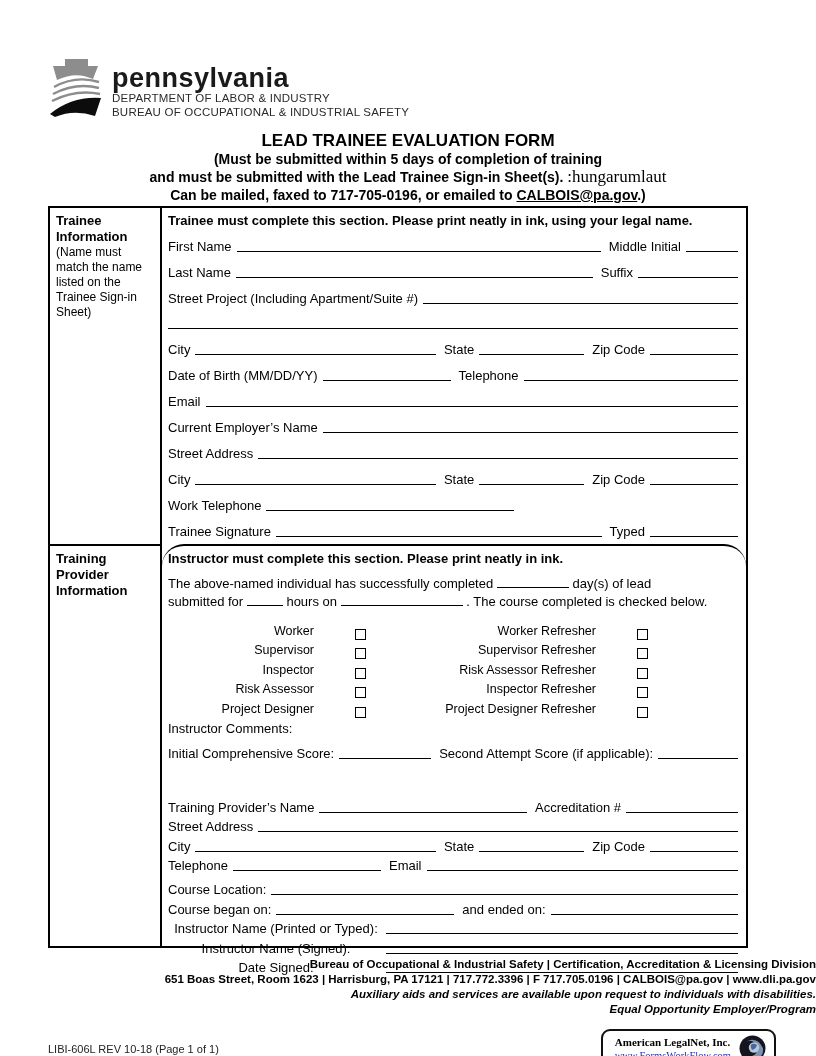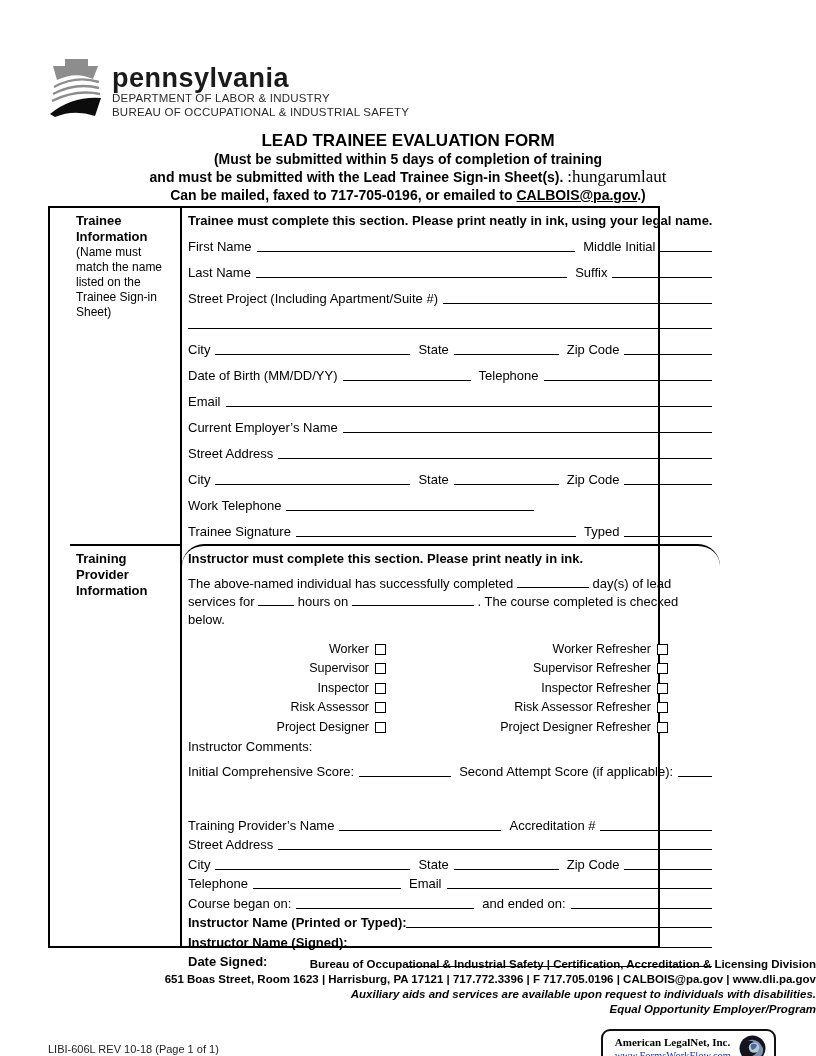--- a/index.html
+++ b/index.html
@@ -13,21 +13,21 @@
   .dept, .bureau { font-size: 11.5px; color: #2b2b2b; line-height: 14px; letter-spacing: 0.2px; }
 
   
   .titleblock { text-align: center; margin-top: 13px; line-height: 18px; }
   .title-main { font-size: 17px; font-weight: bold; }
   .title-sub { font-size: 14px; font-weight: bold; }
   .artifact { font-family: "Liberation Serif", serif; font-size: 17px; font-weight: normal; }
   .email-link { font-weight: bold; text-decoration: underline; }
 
   
-  .ftable { width: 612px; margin: 2px 0 0 48px; border: 2px solid #000; display: grid; grid-template-columns: 112px 1fr; padding-left: 20px; }
+  .ftable { width: 700px; margin: 2px 0 0 48px; border: 2px solid #000; display: grid; grid-template-columns: 112px 1fr; }
   .lc { border-right: 2px solid #000; padding: 5px 4px 5px 6px; font-size: 12px; line-height: 15px; }
   .lc .lc-title { font-weight: bold; font-size: 13px; line-height: 16px; }
   .rc { padding: 5px 8px 8px 6px; border-radius: 22px; }
   .row2 { border-top: 2px solid #000; }
   .rc-trainee { height: 336px; }
   .rc-provider { height: 402px; }
   .sec-head { font-size: 13px; font-weight: bold; line-height: 16px; white-space: nowrap; }
 
   
   .frow { display: flex; align-items: flex-end; font-size: 13px; line-height: 16px; white-space: nowrap; margin-top: 10px; }
@@ -39,25 +39,25 @@
   .fullline { margin-top: 20px; }
 
   
   .para { font-size: 13px; line-height: 18px; margin-top: 8px; }
   .ib { display: inline-block; border-bottom: 1px solid #000; height: 11px; }
 
   
   .cbgrid { display: flex; gap: 44px; margin: 9px 0 0 2px; }
   .cbcol1 { width: 196px; }
   .cbcol2 { width: 238px; }
-  .cbrow { display: flex; justify-content: flex-end; align-items: center; font-size: 12.5px; line-height: 17px; margin-top: 2.5px; }
+  .cbrow { display: flex; justify-content: flex-end; align-items: flex-end; font-size: 12.5px; line-height: 17px; margin-top: 2.5px; gap: 35px; }
   .cb { width: 11px; height: 11px; border: 1px solid #000; margin-left: 6px; flex: none; background: #fff; }
 
   .comments-space { height: 34px; }
-  .rlab { width: 218px; text-align: left; padding-right: 2px; font-weight: bold; }
+  .rlab { width: 218px; text-align: center; padding-right: 2px; }
 
   
   .footer { text-align: right; font-size: 11.5px; line-height: 15px; margin-top: 9px; font-weight: bold; }
   .footer .it { font-style: italic; }
   .bottomrow { display: flex; justify-content: space-between; align-items: flex-start; margin: 12px 40px 0 48px; }
   .formid { font-size: 11px; color: #222; margin-top: 14px; }
   .aln-box { border: 2px solid #111; border-radius: 9px; padding: 4px 8px 4px 12px; display: flex; align-items: center; gap: 8px; background: #fff; }
   .aln-company { font-family: "Liberation Serif", serif; font-weight: bold; font-size: 11px; line-height: 13px; }
   .aln-url { font-family: "Liberation Serif", serif; font-size: 10.5px; color: #2233bb; text-decoration: underline; line-height: 13px; }
 </style>
@@ -175,21 +175,21 @@
     <div class="lc row2">
       <div class="lc-title">Training Provider Information</div>
     </div>
     <div class="rc row2 rc-provider">
       <div class="sec-head">Instructor must complete this section. Please print neatly in ink.</div>
 
       <div class="para">
         <span>The above-named individual has successfully completed</span>
         <span class="ib" style="width:72px"></span>
         <span>day(s) of lead</span><br>
-        <span>services for</span>
+        <span>submitted for</span>
         <span class="ib" style="width:36px"></span>
         <span>hours on</span>
         <span class="ib" style="width:122px"></span>
         <span>. The course completed is checked below.</span>
       </div>
 
       <div class="cbgrid">
         <div class="cbcol1">
           <div class="cbrow">
               <span>Worker</span>
@@ -215,25 +215,25 @@
         <div class="cbcol2">
           <div class="cbrow">
               <span>Worker Refresher</span>
               <span class="cb"></span>
             </div>
           <div class="cbrow">
               <span>Supervisor Refresher</span>
               <span class="cb"></span>
             </div>
           <div class="cbrow">
+              <span>Risk Assessor Refresher</span>
+              <span class="cb"></span>
+            </div>
+          <div class="cbrow">
               <span>Inspector Refresher</span>
-              <span class="cb"></span>
-            </div>
-          <div class="cbrow">
-              <span>Risk Assessor Refresher</span>
               <span class="cb"></span>
             </div>
           <div class="cbrow">
               <span>Project Designer Refresher</span>
               <span class="cb"></span>
             </div>
         </div>
       </div>
 
       <div class="frow prow">
@@ -269,20 +269,24 @@
         <span class="bl" style="width:88px"></span>
       </div>
 
       <div class="frow prow">
         <span class="lab">Telephone</span>
         <span class="bl" style="width:148px"></span>
         <span class="lab2">Email</span>
         <span class="bl grow"></span>
       </div>
 
+      <div class="frow" style="margin-top:8px">
+        <span class="lab">Course Location:</span>
+        <span class="bl grow"></span>
+      </div>
 
       <div class="frow prow">
         <span class="lab">Course began on:</span>
         <span class="bl" style="width:178px"></span>
         <span class="lab2">and ended on:</span>
         <span class="bl grow"></span>
       </div>
 
       <div class="frow prow">
         <span class="rlab">Instructor Name (Printed or Typed):</span>

